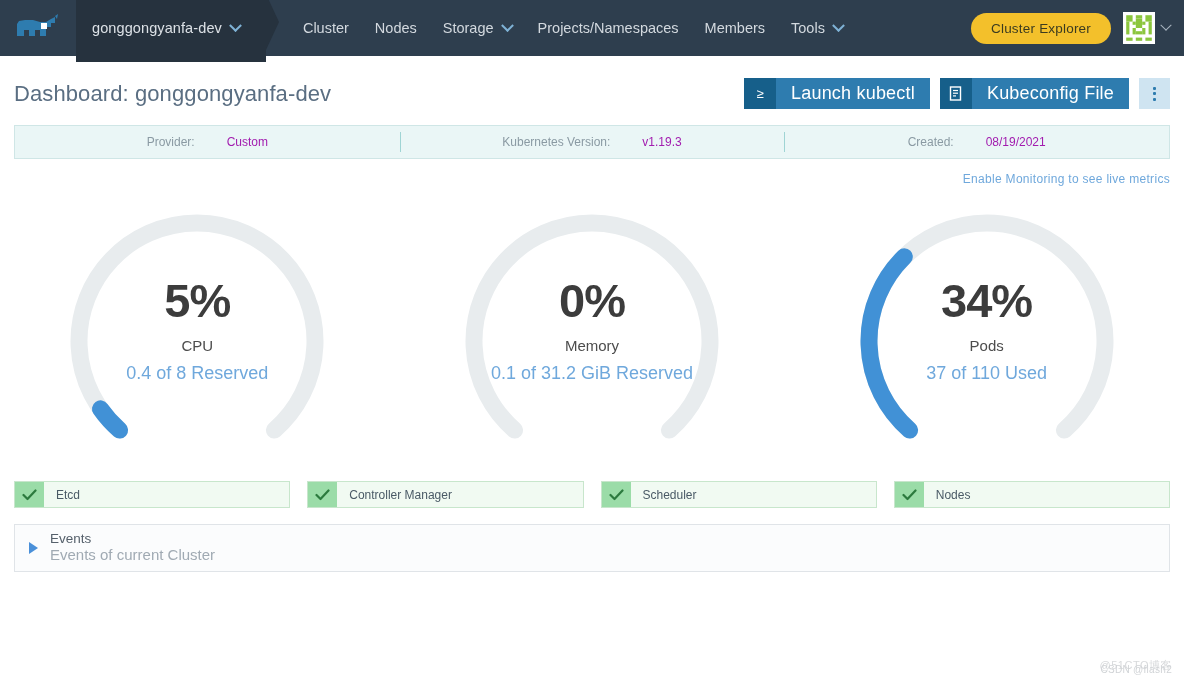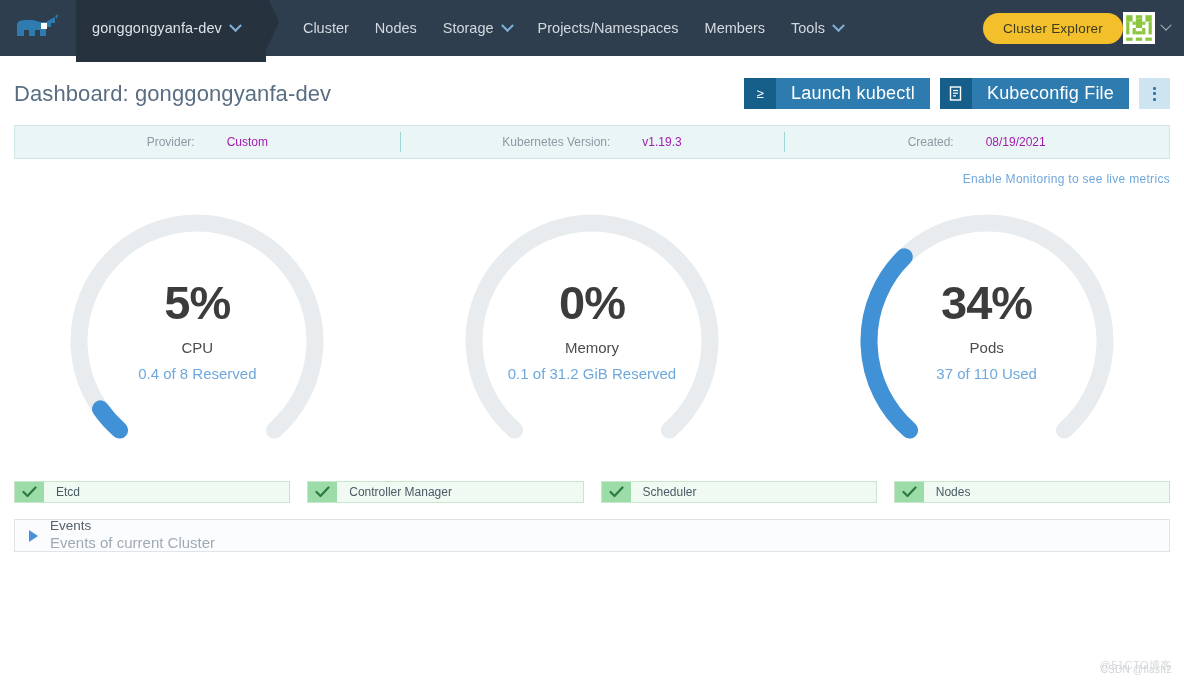--- a/index.html
+++ b/index.html
@@ -83,20 +83,21 @@
     align-items: center;
     cursor: pointer;
     white-space: nowrap;
   }
 
   .nav-right {
     margin-left: auto;
     display: flex;
     align-items: center;
     padding-right: 14px;
+    gap: 12px;
   }
   .cluster-explorer-btn {
     background: #F3C02B;
     color: #3B3B20;
     border: none;
     border-radius: 18px;
     height: 31px;
     padding: 0 20px;
     font-size: 13.5px;
     font-family: "Liberation Sans", sans-serif;
@@ -258,35 +259,35 @@
     font-weight: bold;
     line-height: 1;
     letter-spacing: -1px;
   }
   .gauge-label {
     font-size: 15px;
     color: #4C4C4C;
     margin-top: 13px;
   }
   .gauge-sub {
-    font-size: 15px;
+    font-size: 18px;
     color: #6FA8DC;
     margin-top: 9px;
   }
 
   
   .status-row {
     display: flex;
     gap: 17px;
     padding: 0 14px;
     margin-top: 8px;
   }
   .status-item {
     flex: 1;
-    height: 22px;
+    height: 27px;
     display: flex;
     align-items: stretch;
     border: 1px solid #C8E6CC;
     background: #F1FAF2;
   }
   .status-check {
     width: 29px;
     background: #9BDCA8;
     display: flex;
     align-items: center;
@@ -300,21 +301,21 @@
     padding-left: 12px;
     font-size: 12px;
     color: #4A5A66;
   }
 
   
   .events-panel {
     margin: 16px 14px 0 14px;
     border: 1px solid #E0E4E8;
     background: #FBFCFD;
-    height: 33px;
+    height: 48px;
     display: flex;
     align-items: center;
     padding-left: 14px;
     cursor: pointer;
   }
   .events-tri {
     width: 0; height: 0;
     border-top: 6px solid transparent;
     border-bottom: 6px solid transparent;
     border-left: 9px solid #4A90D9;

